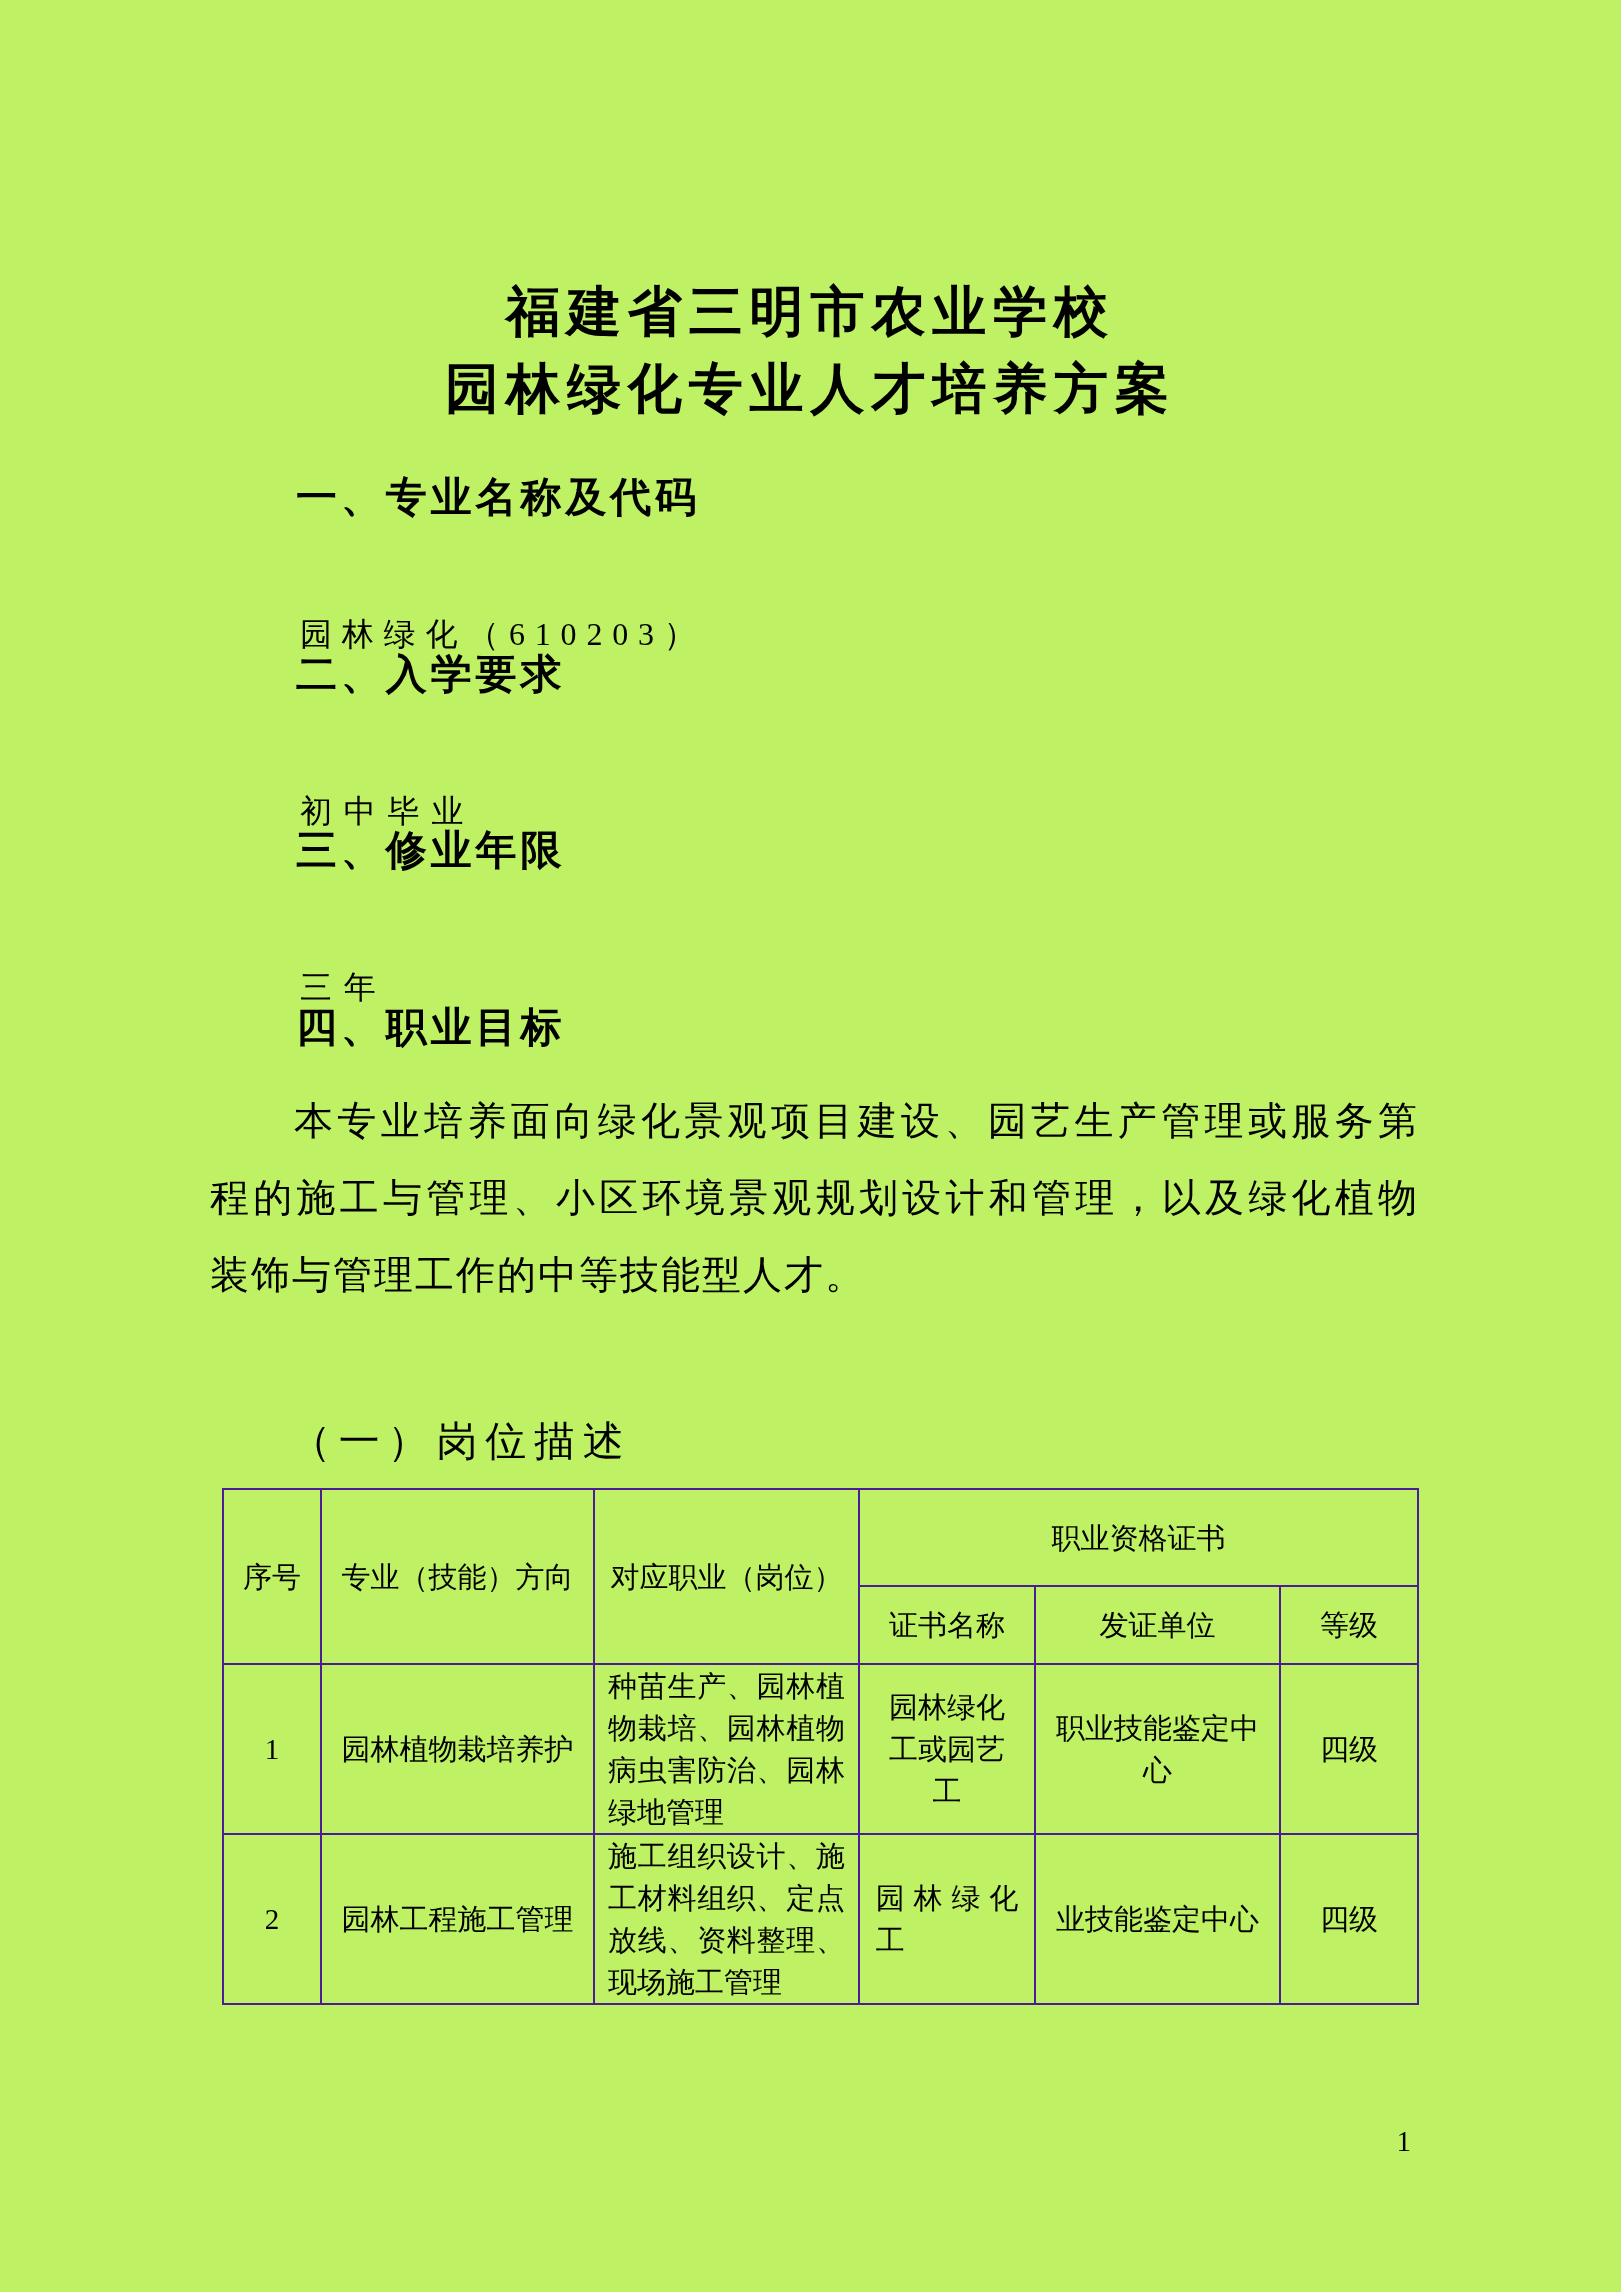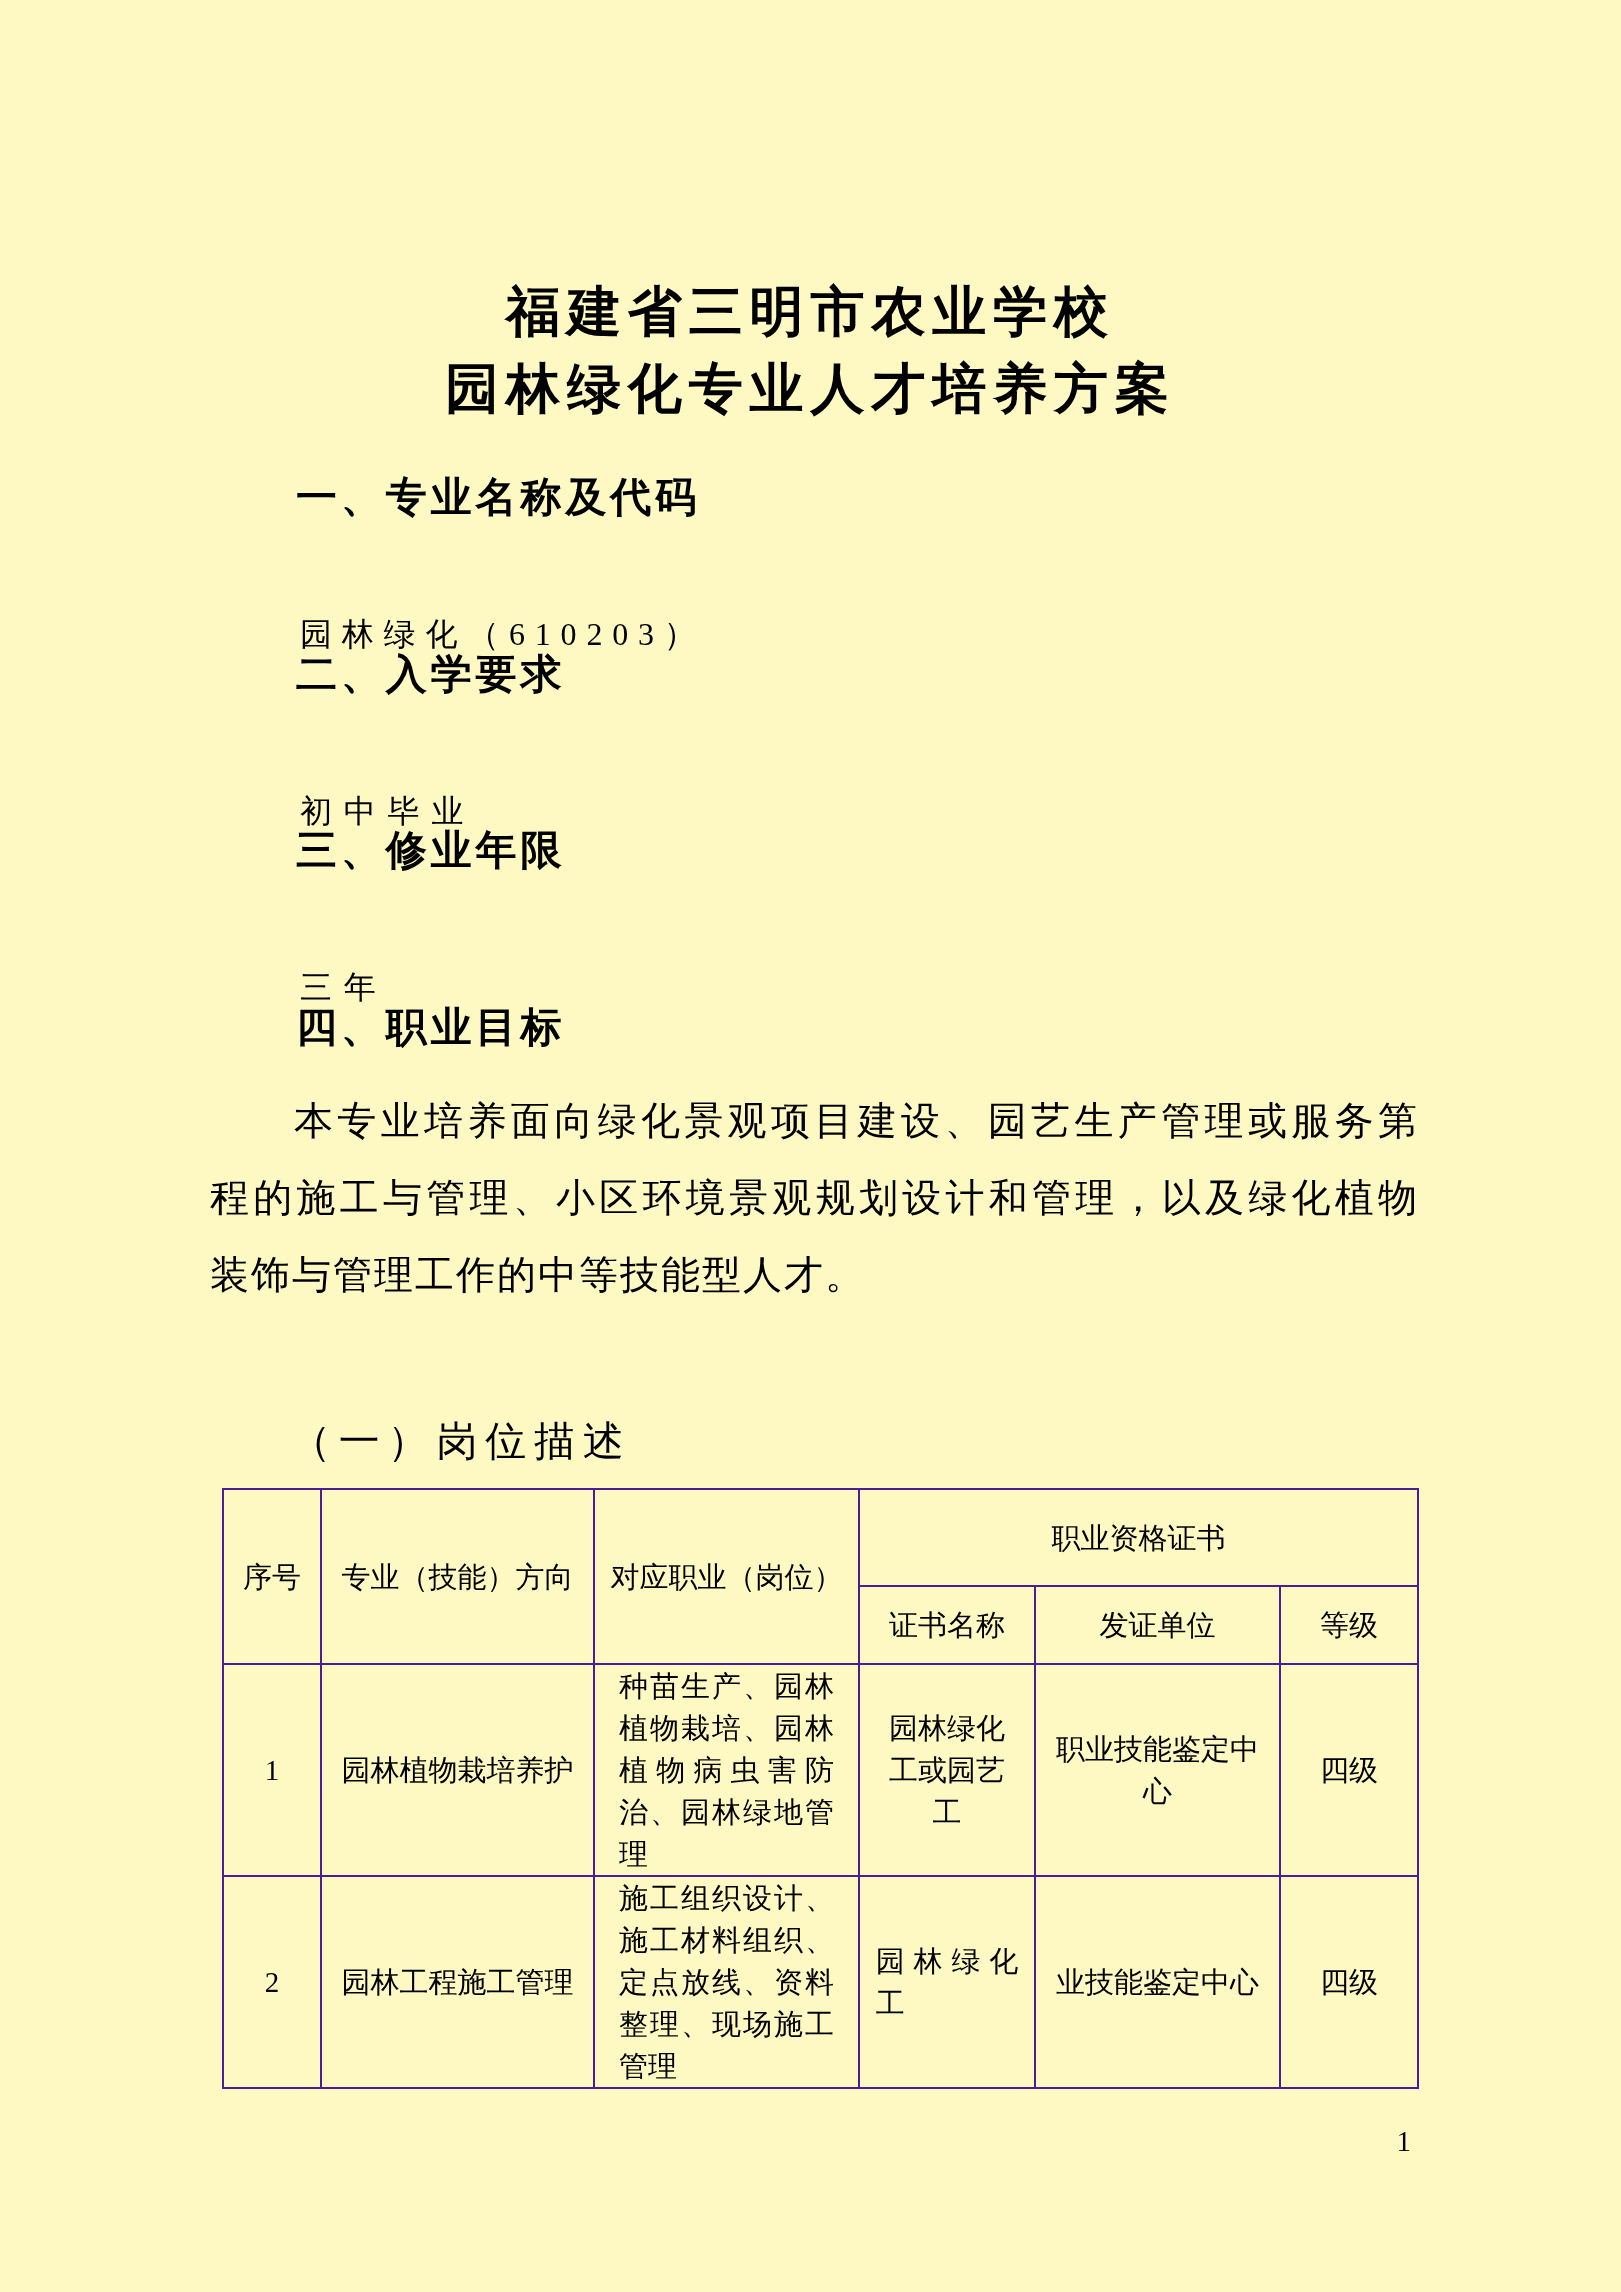--- a/index.html
+++ b/index.html
@@ -1,17 +1,17 @@
 <!DOCTYPE html>
 <html><head>
 <meta charset="utf-8">
 <style>
   html,body{margin:0;padding:0;background:#fff;}
   .page{
-    position:relative;width:1621px;height:2293px;background:#fef9c3;color:#000;
+    position:relative;width:1621px;height:2293px;background:#bef264;color:#000;
     font-family:"Liberation Serif","DejaVu Serif",serif;overflow:hidden;
   }
   
   .doc-title{
     position:absolute;left:0;width:100%;text-align:center;
     font-weight:bold;font-size:54px;line-height:61px;letter-spacing:6.9px;
     font-family:"Liberation Serif","DejaVu Serif",serif;
   }
   #title-line-1{top:282px;}
   #title-line-2{top:359px;}
@@ -54,21 +54,21 @@
   }
   .pos-table td{
     border:2px solid #4c1d95;
     font-size:29px;line-height:42px;
     vertical-align:middle;text-align:center;
     padding:0 5.9px;font-weight:normal;
     font-family:"Liberation Serif","DejaVu Serif",serif;
     word-break:break-all;
   }
   .pos-table .cell-justify{
-    text-align:justify;text-align-last:left;padding:0 24px;
+    text-align:justify;text-align-last:left;padding:0 13px;
   }
   .pos-table .cell-cert{padding:0 15.7px;}
   tr.h-row-1{height:97px;}
   tr.h-row-2{height:78px;}
   tr.d-row{height:170px;}
   
   .page-num{
     position:absolute;top:2125px;left:1274px;width:137px;
     text-align:right;font-size:29px;
   }

